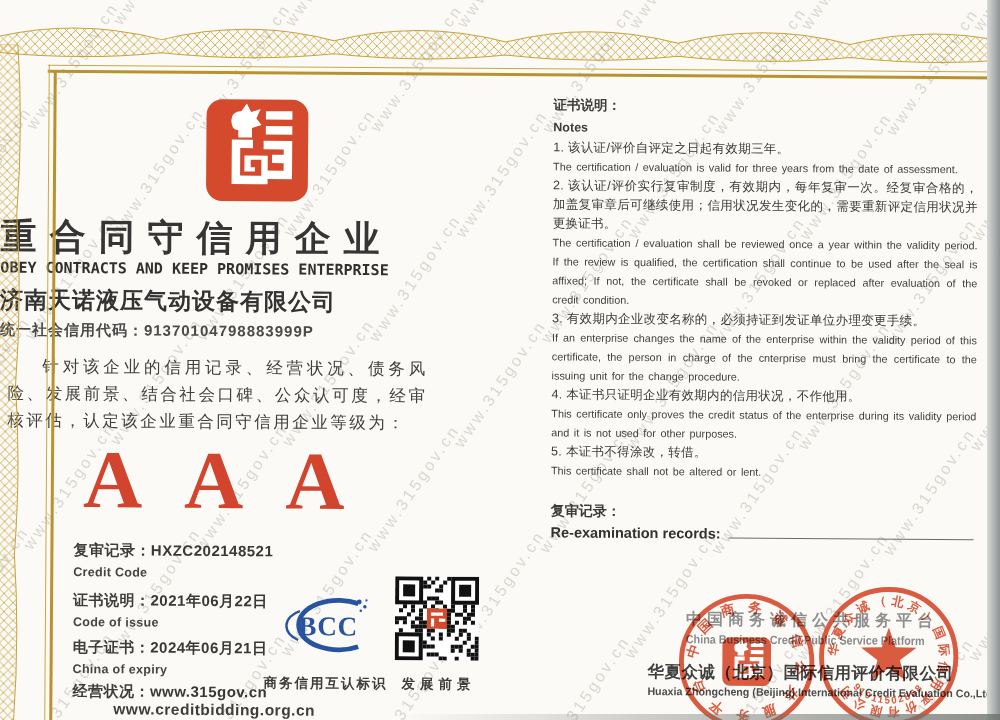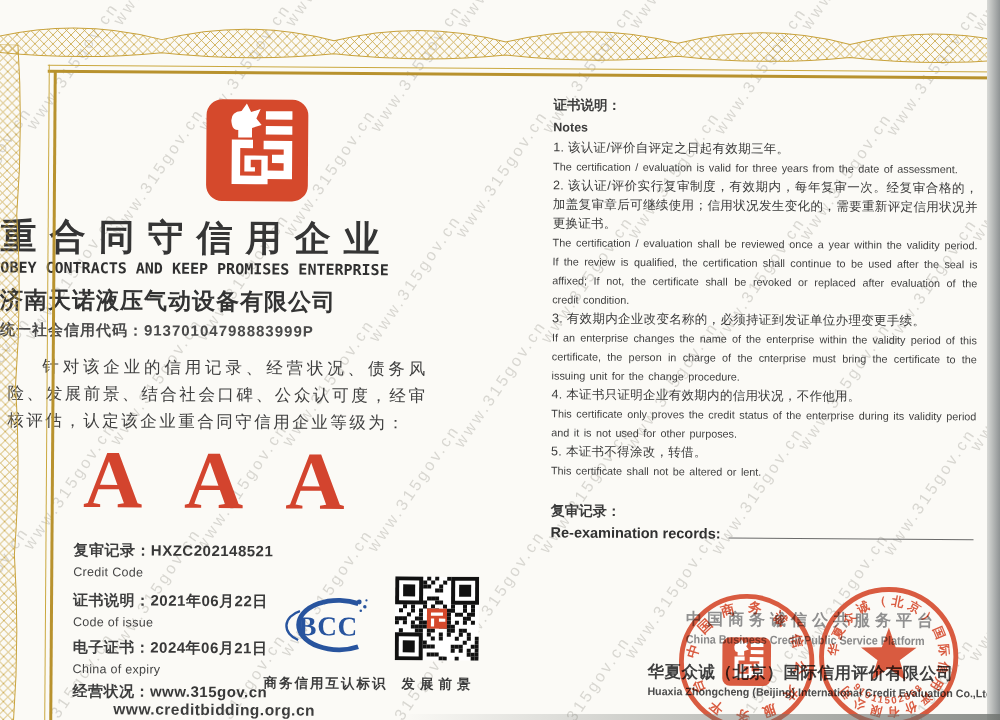--- a/index.html
+++ b/index.html
@@ -12,21 +12,21 @@
   .content{position:absolute;inset:0;z-index:2;}
   
   .fl{position:absolute;z-index:2;}
   .title-cn{position:absolute;left:0;top:216px;width:430px;font-size:36px;font-weight:900;letter-spacing:13px;color:#353535;font-family:"Liberation Serif","DejaVu Serif",serif;white-space:nowrap;}
   .title-en{position:absolute;left:0;top:262px;width:430px;font-size:15px;font-weight:bold;color:#303030;font-family:"DejaVu Sans Mono","Liberation Mono",monospace;letter-spacing:0;white-space:nowrap;}
   .company{position:absolute;left:0;top:288px;width:430px;font-size:23px;font-weight:bold;color:#333;letter-spacing:1px;}
   .uscc{position:absolute;left:0;top:324px;width:430px;font-size:15px;font-weight:bold;color:#4a4a4a;letter-spacing:1px;}
   .para{position:absolute;left:8px;top:356px;width:420px;text-align:justify;text-indent:2.1em;font-size:16.5px;line-height:27px;letter-spacing:2.5px;color:#3f3f3f;font-weight:500;}
   .rating{position:absolute;left:0;top:436px;width:430px;text-align:center;font-family:"Liberation Serif","DejaVu Serif",serif;font-weight:bold;font-size:82px;color:#d3442e;letter-spacing:42px;text-indent:42px;}
   .frow{position:absolute;font-size:15px;font-weight:bold;color:#3d3d3d;letter-spacing:.5px;white-space:nowrap;}
-  .fsub{position:absolute;font-size:12.5px;font-weight:normal;color:#454545;letter-spacing:.3px;text-align:center;}
+  .fsub{position:absolute;font-size:12.5px;font-weight:bold;color:#454545;letter-spacing:.3px;text-align:center;}
   .fval{color:#383838;}
   
   .notes{position:absolute;left:552px;top:94px;width:425px;color:#3c3c3c;}
   .nh-cn{font-size:13.5px;font-weight:bold;line-height:22px;}
   .nh-en{font-size:12.5px;font-weight:bold;line-height:22px;}
   .note-cn{font-size:12.5px;line-height:19px;letter-spacing:.3px;text-align:justify;color:#3a3a3a;}
   .note-en{font-size:10.8px;line-height:19px;text-align:justify;color:#3f3f3f;font-family:"Liberation Sans","DejaVu Sans",sans-serif;word-spacing:1.5px;}
   .review{position:absolute;left:552px;top:500px;width:430px;}
   .rv-cn{font-size:14px;font-weight:bold;color:#3a3a3a;line-height:21px;}
   .rv-en{font-size:14.5px;font-weight:bold;color:#313131;line-height:23px;}

